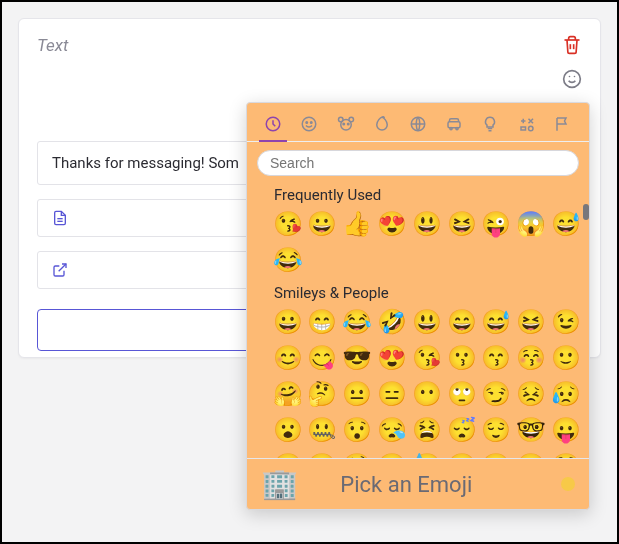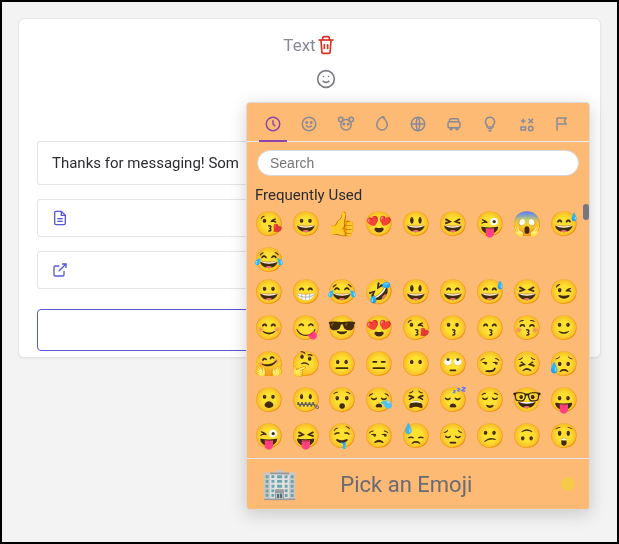--- a/index.html
+++ b/index.html
@@ -23,21 +23,22 @@
     border: 1px solid #e5e5ea;
     border-radius: 6px;
     padding: 16px 18px 20px 18px;
     box-shadow: 0 1px 2px rgba(0,0,0,0.04);
     height: 340px;
   }
 
   .card-header {
     display: flex;
     align-items: flex-start;
-    justify-content: center;
+    justify-content: space-between;
+    font-style: italic;
   }
   .card-title {
     color: #8a8a96;
     font-size: 17px;
   }
   .header-icons {
     display: flex;
     flex-direction: column;
     align-items: center;
     gap: 14px;
@@ -124,21 +125,21 @@
     border-radius: 16px;
     padding: 4px 12px;
     font-size: 14px;
     color: #555;
     outline: none;
   }
 
   .picker-body {
     flex:1;
     overflow-y: auto;
-    padding: 0 6px 4px 6px;
+    padding: 0 6px 4px 25px;
     position:relative;
   }
   .section-title {
     font-size: 15px;
     color: #2b2b32;
     margin: 4px 2px 4px 2px;
   }
   .emoji-grid {
     display: grid;
     grid-template-columns: repeat(9, 1fr);
@@ -321,20 +322,21 @@
         <span class="emoji">👍</span>
         <span class="emoji">😍</span>
         <span class="emoji">😃</span>
         <span class="emoji">😆</span>
         <span class="emoji">😜</span>
         <span class="emoji">😱</span>
         <span class="emoji">😅</span>
         <span class="emoji">😂</span>
       </div>
 
+    <div class="section-title" style="margin-top:8px">Smileys &amp; People</div>
     <div class="emoji-grid" id="grid-people">
         <span class="emoji">😀</span>
         <span class="emoji">😁</span>
         <span class="emoji">😂</span>
         <span class="emoji">🤣</span>
         <span class="emoji">😃</span>
         <span class="emoji">😄</span>
         <span class="emoji">😅</span>
         <span class="emoji">😆</span>
         <span class="emoji">😉</span>

